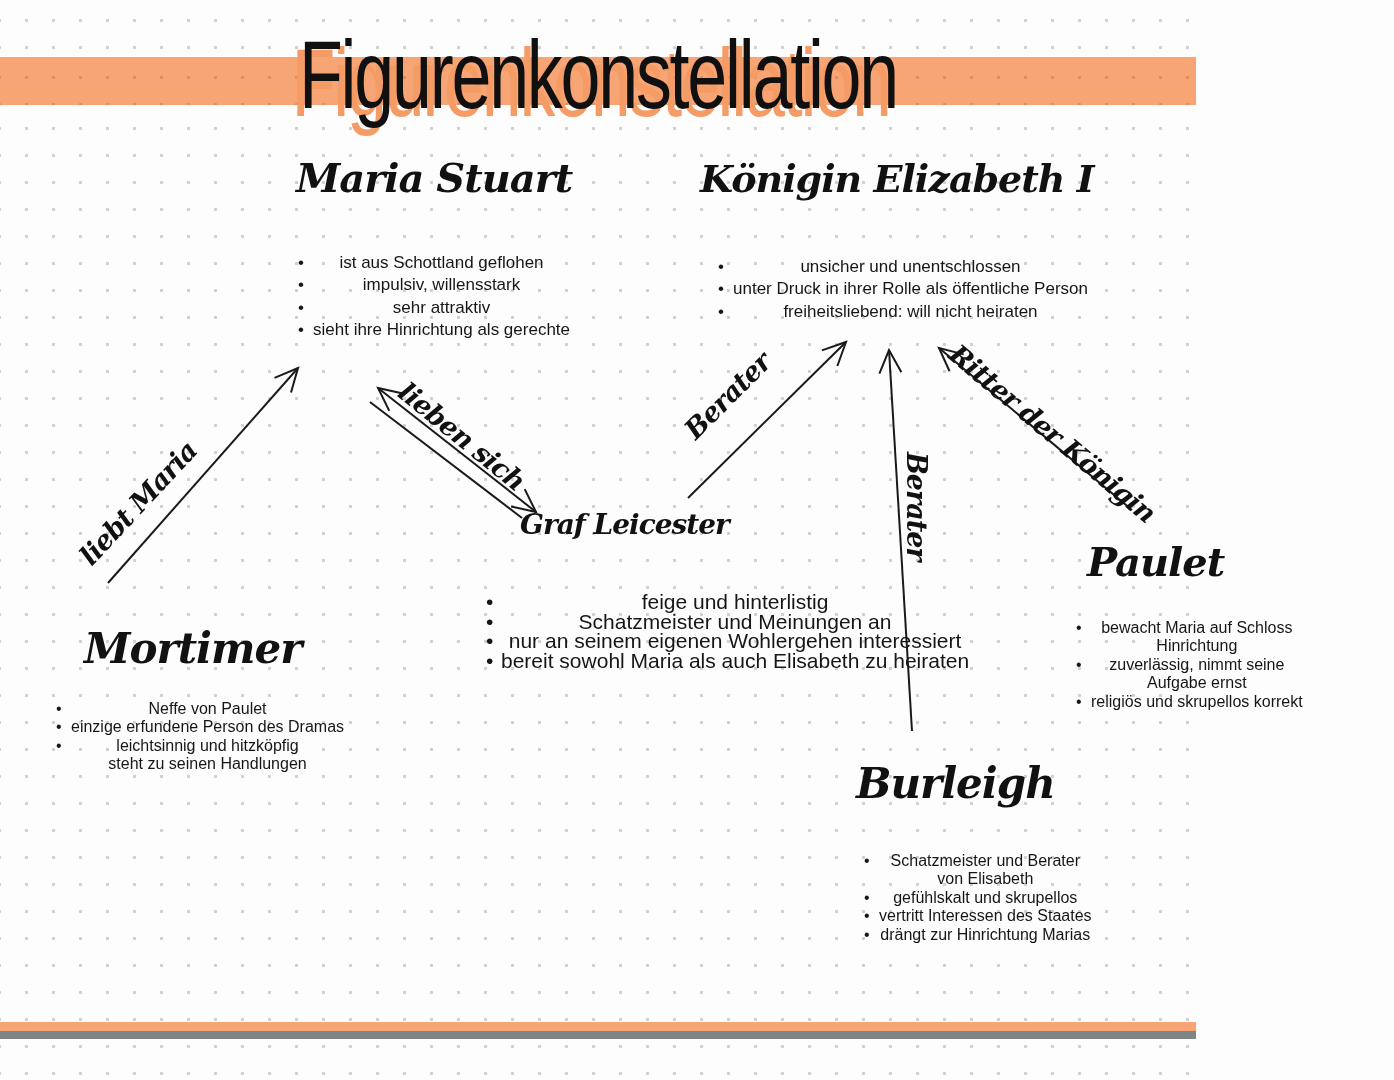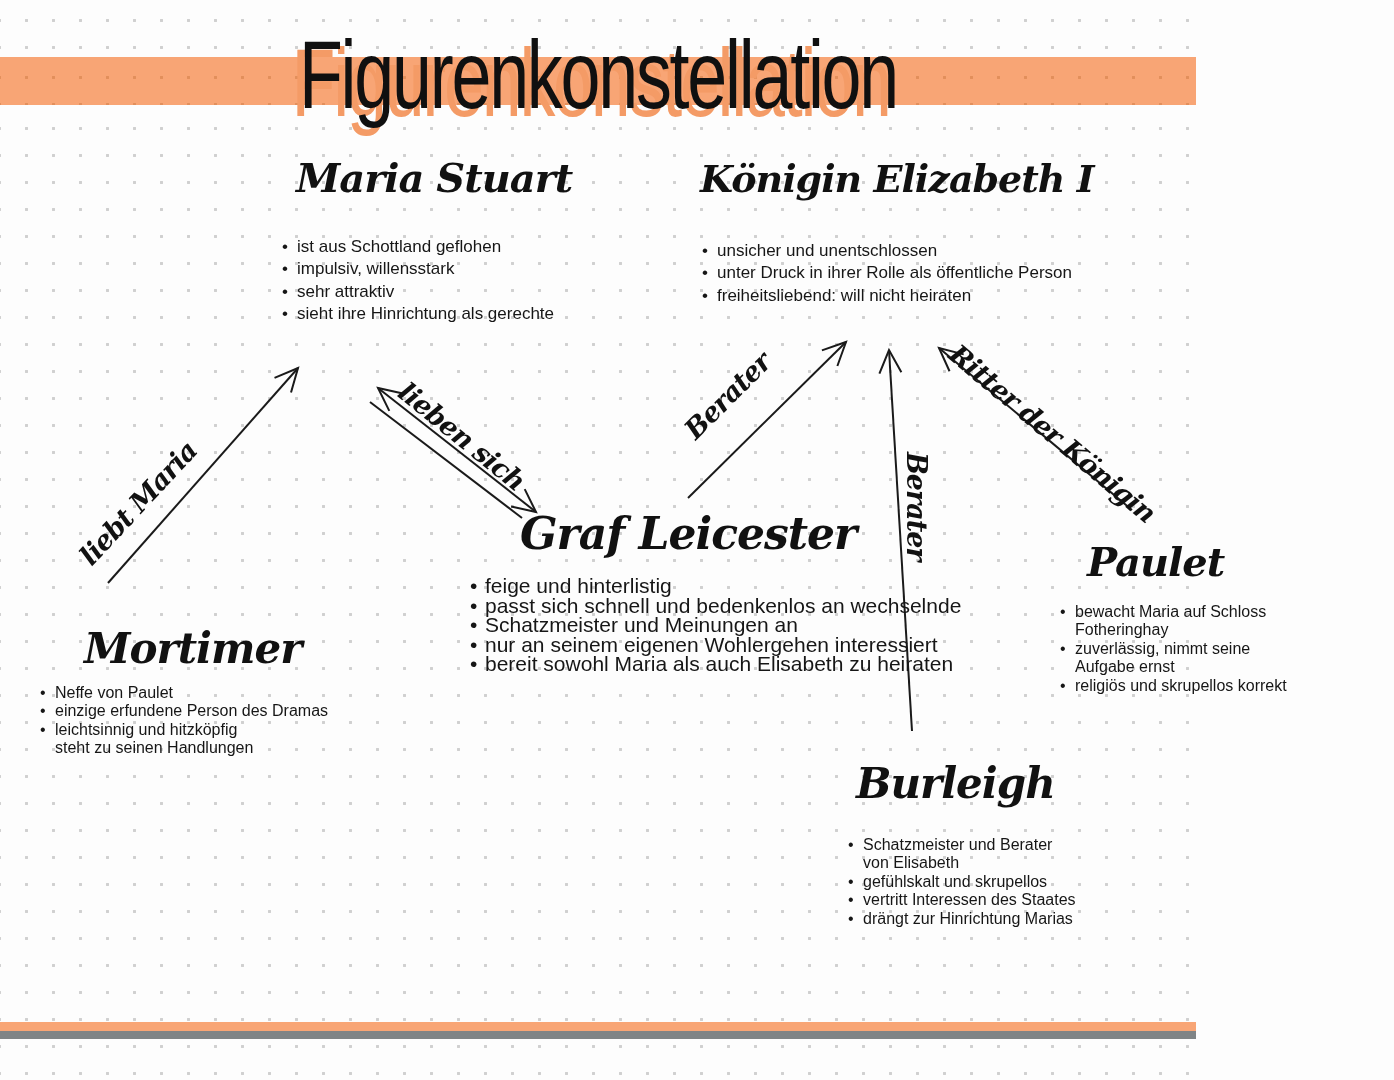--- a/index.html
+++ b/index.html
@@ -8,20 +8,21 @@
     width:1394px; height:1080px; overflow:hidden;
     font-family:"Liberation Sans", sans-serif;
     background:#fdfdfd;
   }
   .canvas {
     position:relative; width:1196px; height:1080px;
     background-color:#fdfdfd;
     background-image:radial-gradient(circle, #d0d0d0 1.4px, transparent 1.6px);
     background-size:27px 27px;
     background-position:13px 7px;
+    text-align:center;
   }
   
   .band {
     position:absolute; left:0; top:57px; width:100%; height:48px;
     background-color:#F8A575;
     background-image:radial-gradient(circle, rgba(200,115,60,.45) 1.4px, transparent 1.6px);
     background-size:27px 27px; background-position:13px 7px;
     z-index:1;
   }
   .title {
@@ -36,36 +37,36 @@
   .hand {
     font-family:"DejaVu Serif", serif;
     font-style:italic; font-weight:700; letter-spacing:-1px;
     color:#111;
   }
   .char h2 {
     position:absolute; margin:0; font-size:40px; line-height:1.1; white-space:nowrap; z-index:3;
   }
   
   ul.traits {
-    position:absolute; margin:0; padding:0; list-style:none;
+    position:absolute; margin:16px; padding:0; list-style:none;
     color:#161616; z-index:3; white-space:nowrap;
   }
   ul.traits li { position:relative; padding-left:17px; }
   ul.traits li:not(.cont)::before {
     content:"\2022"; position:absolute; left:2px; top:0;
   }
   .list-lg { font-size:17px; line-height:22.4px; }
   .list-md { font-size:21px; line-height:19.6px; }
   .list-sm { font-size:16px; line-height:18.4px; }
   
   #name-maria     { left:296px;  top:156px; }
   #traits-maria   { left:280px;  top:236px; }
   #name-elizabeth { left:700px;  top:158px; font-size:38px; }
   #traits-elizabeth { left:700px; top:240px; }
-  #name-leicester { left:520px;  top:510px; font-size:44px; }
+  #name-leicester { left:520px;  top:510px; font-size:28px; }
   #traits-leicester { left:468px; top:576px; }
   #name-mortimer  { left:84px;   top:626px; font-size:42px; }
   #traits-mortimer { left:38px;  top:684px; }
   #name-paulet    { left:1072px; top:540px;margin-left:15px; }
   #traits-paulet  { left:1058px; top:603px; }
   #name-burleigh  { left:856px;  top:752px; font-size:42px;margin-top:9px; }
   #traits-burleigh { left:846px; top:836px; }
   
   svg.arrows { position:absolute; left:0; top:0; z-index:2; }
   svg.arrows line { stroke:#1a1a1a; stroke-width:2; }
@@ -126,42 +127,41 @@
       <li>unsicher und unentschlossen</li>
       <li>unter Druck in ihrer Rolle als öffentliche Person</li>
       <li>freiheitsliebend: will nicht heiraten</li>
     </ul>
   </section>
 
   <section class="char">
     <h2 class="hand" id="name-leicester">Graf Leicester</h2>
     <ul class="traits list-md" id="traits-leicester">
       <li>feige und hinterlistig</li>
-      <li>passt sich schnell und bedenkenlos an wechselnde</li>
       <li>Schatzmeister und Meinungen an</li>
       <li>nur an seinem eigenen Wohlergehen interessiert</li>
       <li>bereit sowohl Maria als auch Elisabeth zu heiraten</li>
     </ul>
   </section>
 
   <section class="char">
     <h2 class="hand" id="name-mortimer">Mortimer</h2>
     <ul class="traits list-sm" id="traits-mortimer">
       <li>Neffe von Paulet</li>
       <li>einzige erfundene Person des Dramas</li>
       <li>leichtsinnig und hitzköpfig</li>
       <li class="cont">steht zu seinen Handlungen</li>
     </ul>
   </section>
 
   <section class="char">
     <h2 class="hand" id="name-paulet">Paulet</h2>
     <ul class="traits list-sm" id="traits-paulet">
       <li>bewacht Maria auf Schloss</li>
-      <li class="cont">Fotheringhay</li>
+      <li class="cont">Hinrichtung</li>
       <li>zuverlässig, nimmt seine</li>
       <li class="cont">Aufgabe ernst</li>
       <li>religiös und skrupellos korrekt</li>
     </ul>
   </section>
 
   <section class="char">
     <h2 class="hand" id="name-burleigh">Burleigh</h2>
     <ul class="traits list-sm" id="traits-burleigh">
       <li>Schatzmeister und Berater</li>

